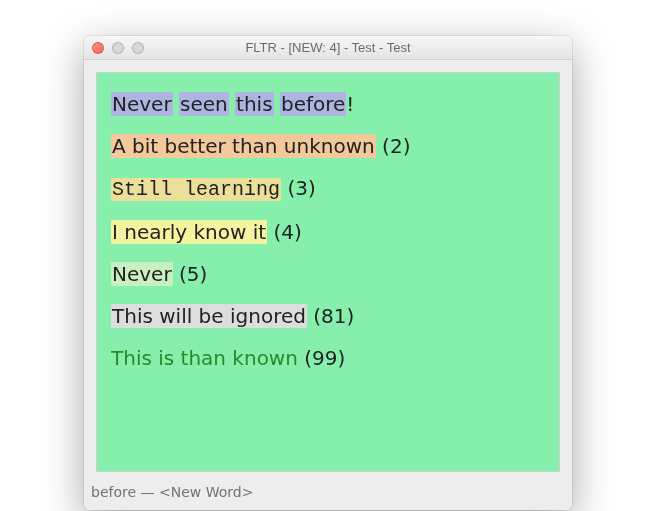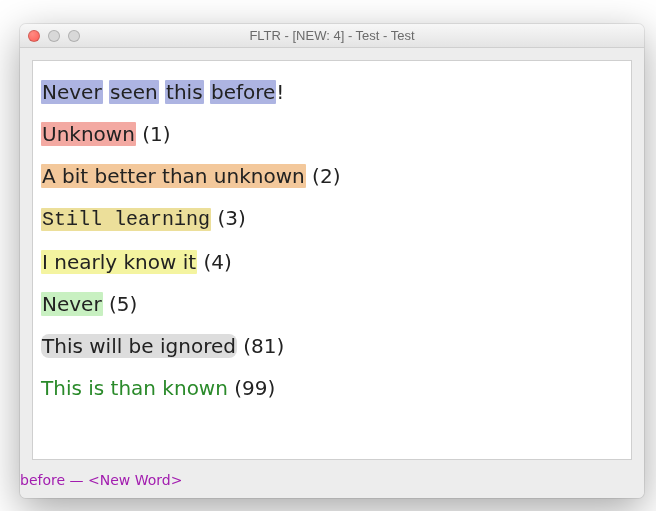--- a/index.html
+++ b/index.html
@@ -3,22 +3,22 @@
 <meta charset="utf-8">
 <style>
   * { box-sizing: border-box; }
   body {
     margin: 0;
     padding: 20px;
     background: #fff;
     font-family: -apple-system, "Helvetica Neue", Arial, sans-serif;
   }
   .window {
-    width: 624px;
-    margin: 4px auto;
+    width: 488px;
+    margin: 16px auto;
     border-radius: 6px;
     box-shadow: 0 12px 40px rgba(0,0,0,0.35), 0 0 0 1px rgba(0,0,0,0.08);
     overflow: hidden;
     background: #ededed;
   }
   .titlebar {
     height: 24px;
     background: linear-gradient(#f7f7f7, #e4e4e4);
     border-bottom: 1px solid #cfcfcf;
     display: flex;
@@ -44,45 +44,45 @@
     text-align: center;
     font-size: 13px;
     color: #6b6b6b;
     pointer-events: none;
   }
   .frame {
     padding: 12px 12px 8px 12px;
     background: #ededed;
   }
   .content {
-    background: #ffffff;
+    background: #86efac;
     border: 1px solid #cfcfcf;
     height: 400px;
-    padding: 16px 14px 12px 8px;
+    padding: 16px 14px 12px 14px;
     font-size: 20px;
     color: #222;
     line-height: 1.5;
     font-family: Verdana, "DejaVu Sans", Arial, sans-serif;
     overflow: hidden;
   }
   .line { margin-bottom: 12px; white-space: nowrap; }
   .hl { padding: 0 1px; border-radius: 1px; }
   .c-new   { background: #adb4e2; }
   .c-1     { background: #f3a9a2; }
   .c-2     { background: #f3c89b; }
   .c-3     { background: #ecdf9a; font-family: Liberation Mono, monospace; }
   .c-4     { background: #f4f4a0; }
   .c-5     { background: #c8f0c1; }
-  .c-98    { background: #dddddd; border-radius: 8px; }
+  .c-98    { background: #dddddd; }
   .c-99    { color: #2a8a2a; }
   .statusbar {
-    padding: 4px 8px 10px 0;
+    padding: 4px 8px 10px 7px;
     background: #ededed;
     font-size: 14px;
-    color: #a21caf;
+    color: #737373;
     font-family: Verdana, "DejaVu Sans", Arial, sans-serif;
   }
 </style>
 </head>
 <body>
 
 <div class="window">
   <div class="titlebar">
     <div class="traffic">
       <div class="tl-btn tl-close"></div>
@@ -95,23 +95,20 @@
   <div class="frame">
     <div class="content">
 
       <div class="line">
         <span class="hl c-new">Never</span>
         <span class="hl c-new">seen</span>
         <span class="hl c-new">this</span>
         <span class="hl c-new">before</span><span>!</span>
       </div>
 
-      <div class="line">
-        <span class="hl c-1">Unknown</span><span> (1)</span>
-      </div>
 
       <div class="line">
         <span class="hl c-2">A bit better than unknown</span><span> (2)</span>
       </div>
 
       <div class="line">
         <span class="hl c-3">Still learning</span><span> (3)</span>
       </div>
 
       <div class="line">

